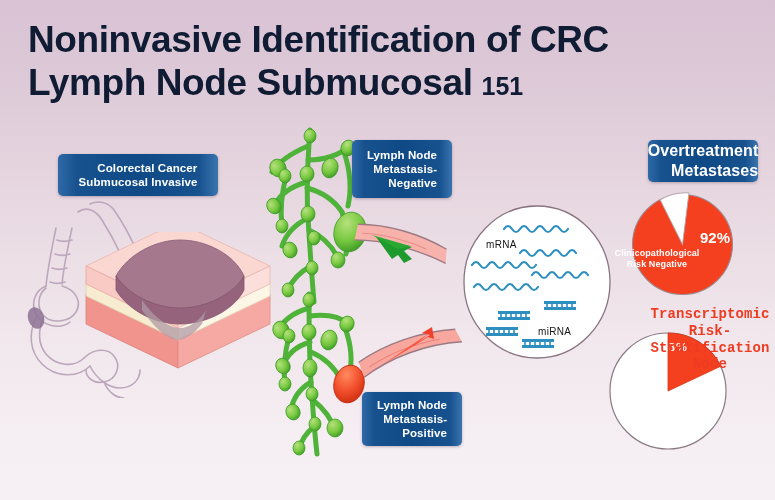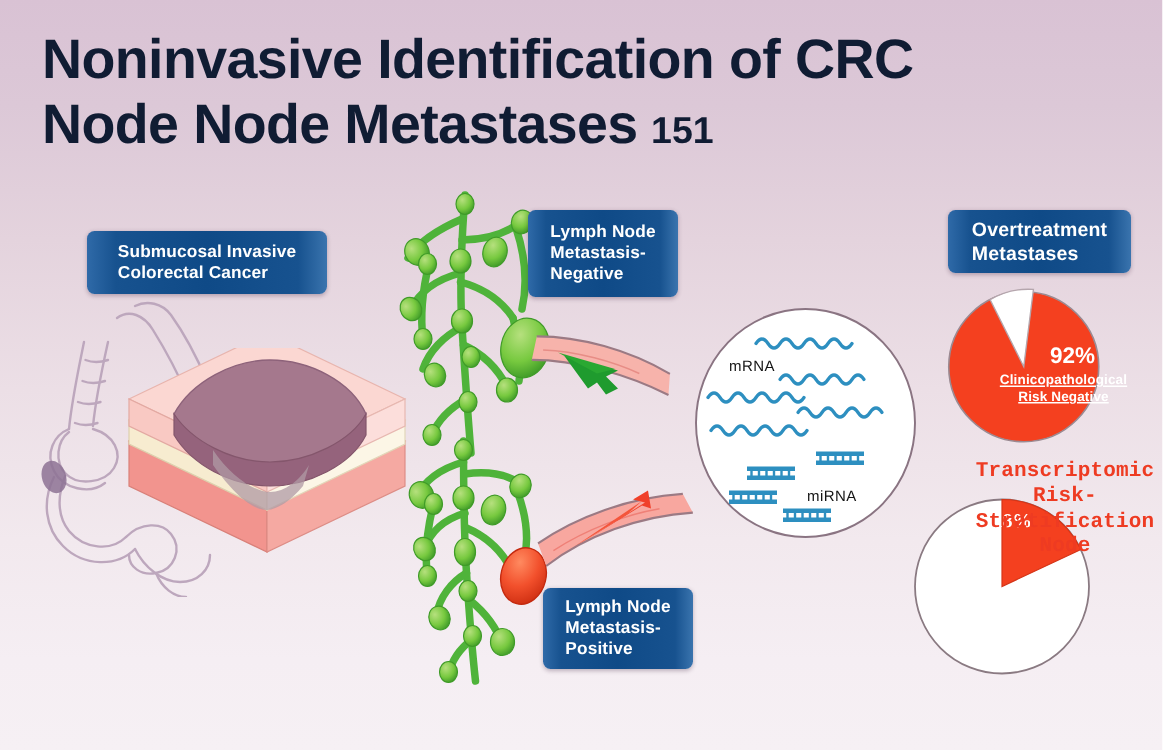--- a/index.html
+++ b/index.html
@@ -46,36 +46,36 @@
     letter-spacing: 0px;
     text-align: right;
   }
 
   
   .callout {
     position: absolute;
     border-radius: 5px;
     color: #ffffff;
     font-weight: bold;
-    text-align: left;
+    text-align: right;
     line-height: 1.22;
     letter-spacing: 0.1px;
     background: linear-gradient(to right,
         #2f6aa8 0%, #17528f 12%, #0f4a87 50%, #17528f 88%, #3a74ae 100%);
     box-shadow: 0 1px 3px rgba(60,30,60,0.30);
     display: flex;
     align-items: center;
     justify-content: center;
     padding: 4px 6px;
     box-sizing: border-box;
   }
   #callout-submucosal { left: 58px;  top: 154px; width: 160px; height: 42px; font-size: 11.5px; }
   #callout-ln-neg     { left: 352px; top: 140px; width: 100px; height: 58px; font-size: 11.5px; }
   #callout-ln-pos     { left: 362px; top: 392px; width: 100px; height: 54px; font-size: 11.5px; }
-  #callout-overtx     { left: 632px; top: 140px; width: 122px; height: 42px; font-size: 13px; }
+  #callout-overtx     { left: 648px; top: 140px; width: 110px; height: 42px; font-size: 16px; }
 
   
   #colon-figure { position: absolute; left: 12px; top: 198px; }
 
   
   #tissue-block { position: absolute; left: 78px; top: 232px; }
 
   
   #lymph-net-negative { position: absolute; left: 258px; top: 126px; }
   #lymph-net-positive { position: absolute; left: 265px; top: 288px; }
@@ -108,37 +108,37 @@
   #pct-top    { left: 700px; top: 229px; font-size: 15px; text-align: center; }
   #pct-bottom { left: 662px; top: 339px; font-size: 13px; font-family: Liberation Serif, serif; }
 
   .pie-caption {
     position: absolute;
     font-weight: bold;
     text-align: center;
     line-height: 1.2;
   }
   #caption-top {
-    left: 646px; top: 248px; width: 126px;
-    font-size: 9px; color: #ffffff; letter-spacing: 0.1px; text-decoration: underline;
+    left: 594px; top: 248px; width: 126px;
+    font-size: 9px; color: #ffffff; letter-spacing: 0.1px;
   }
   #caption-bottom {
     left: 650px; top: 306px; width: 120px;
     font-size: 14px; color: #ee3b22; letter-spacing: 0.1px; font-family: Liberation Mono, monospace;
   }
 </style>
 </head>
 <body>
 
 <div id="stage">
 
   <div class="title-block">
     <div class="title-line">Noninvasive Identification of CRC</div>
     <div class="title-line">
-      <span>Node Node Metastases</span><span class="title-num">151</span>
+      <span>Lymph Node Submucosal</span><span class="title-num">151</span>
     </div>
   </div>
 
   <svg id="colon-figure" width="170" height="200" viewBox="0 0 170 200">
     <g fill="none" stroke="#bda7bd" stroke-width="1.6" stroke-linecap="round" stroke-linejoin="round">
 
       <path d="M78 6 C86 2 96 4 102 12 C112 26 120 42 126 56"></path>
       <path d="M66 14 C74 8 84 12 90 22 C100 38 108 54 114 68"></path>
       <path d="M60 30 C56 48 52 66 50 86"></path>
       <path d="M44 30 C40 50 36 68 34 88"></path>
@@ -378,22 +378,22 @@
   </svg>
   <div class="pie-pct" id="pct-bottom">18%</div>
   <div class="pie-caption" id="caption-bottom">
     <div>Transcriptomic</div>
     <div>Risk-Stratification</div>
     <div>Node</div>
   </div>
 
   <div class="callout" id="callout-submucosal">
     <div>
+      <div>Colorectal Cancer</div>
       <div>Submucosal Invasive</div>
-      <div>Colorectal Cancer</div>
     </div>
   </div>
 
   <div class="callout" id="callout-ln-neg">
     <div>
       <div>Lymph Node</div>
       <div>Metastasis-</div>
       <div>Negative</div>
     </div>
   </div>

